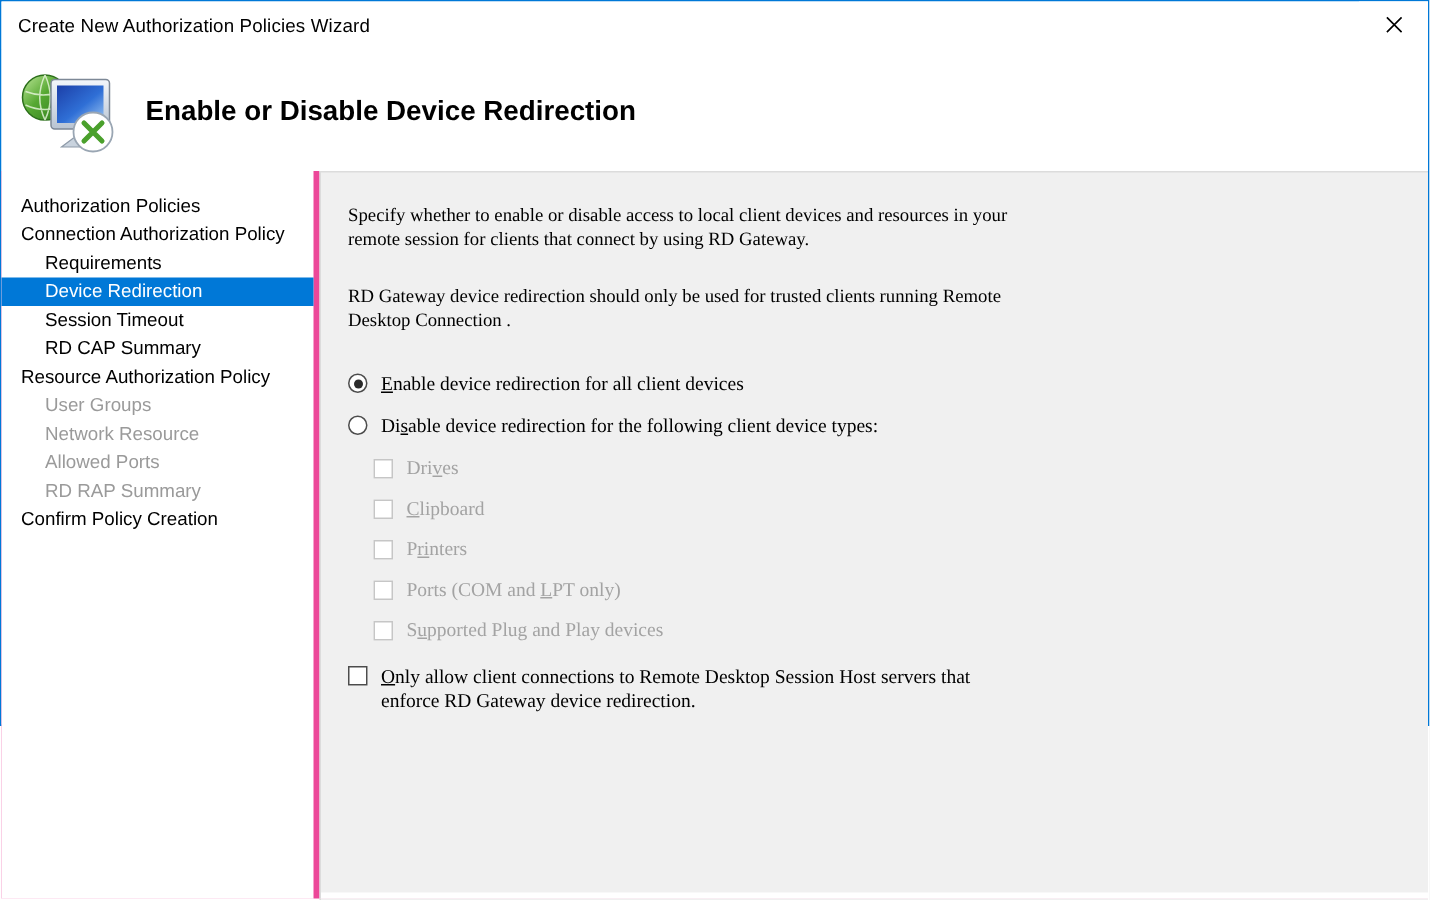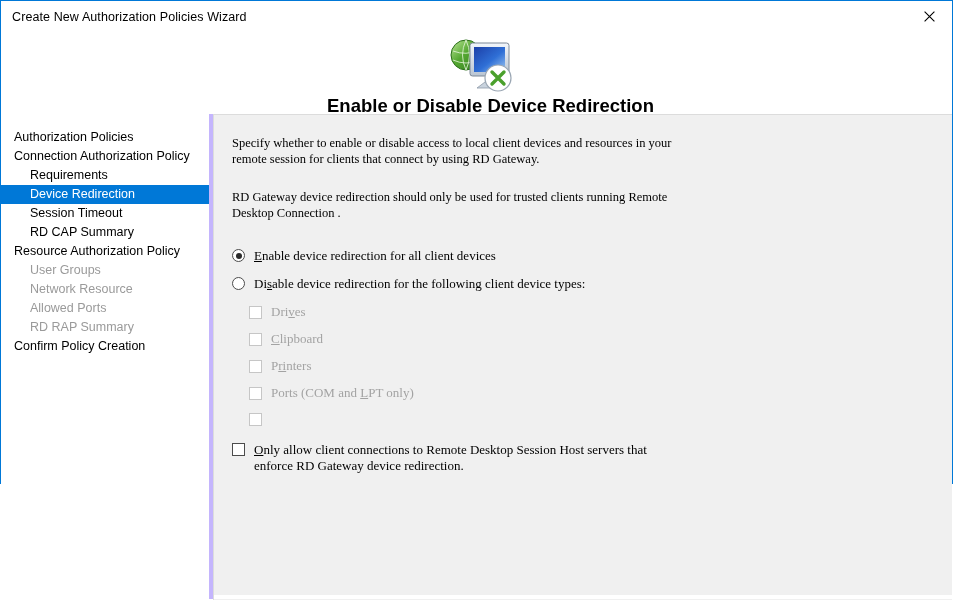--- a/index.html
+++ b/index.html
@@ -53,41 +53,40 @@
   .close-button svg { display: block; }
 
   
   .header {
     height: 81px;
     background: #ffffff;
     display: flex;
     align-items: center;
     padding-left: 12px;
     box-sizing: border-box;
-    flex-direction: column;
   }
   .header-icon {
     width: 68px;
     height: 62px;
     flex: 0 0 auto;
     position: relative;
   }
   .header-title {
     font-size: 18.5px;
     font-weight: bold;
     color: #000000;
     margin-left: 16px;
     white-space: nowrap;
   }
 
   
   .body-area {
     display: flex;
     height: 485px;
-    background: #c4b5fd;
+    background: #ec4899;
   }
 
   
   .sidebar {
     width: 208px;
     flex: 0 0 208px;
     background: #ffffff;
     padding-top: 14px;
     box-sizing: border-box;
   }
@@ -329,20 +328,21 @@
           <div class="check-row disabled">
             <span class="checkbox"></span>
             <span class="option-label">P<u>ri</u>nters</span>
           </div>
           <div class="check-row disabled">
             <span class="checkbox"></span>
             <span class="option-label">Ports (COM and <u>L</u>PT only)</span>
           </div>
           <div class="check-row disabled">
             <span class="checkbox"></span>
+            <span class="option-label">S<u>u</u>pported Plug and Play devices</span>
           </div>
         </div>
 
         <div class="final-check">
           <span class="checkbox"></span>
           <span class="option-label"><u>O</u>nly allow client connections to Remote Desktop Session Host servers that enforce RD Gateway device redirection.</span>
         </div>
 
       </div>
     </div>

